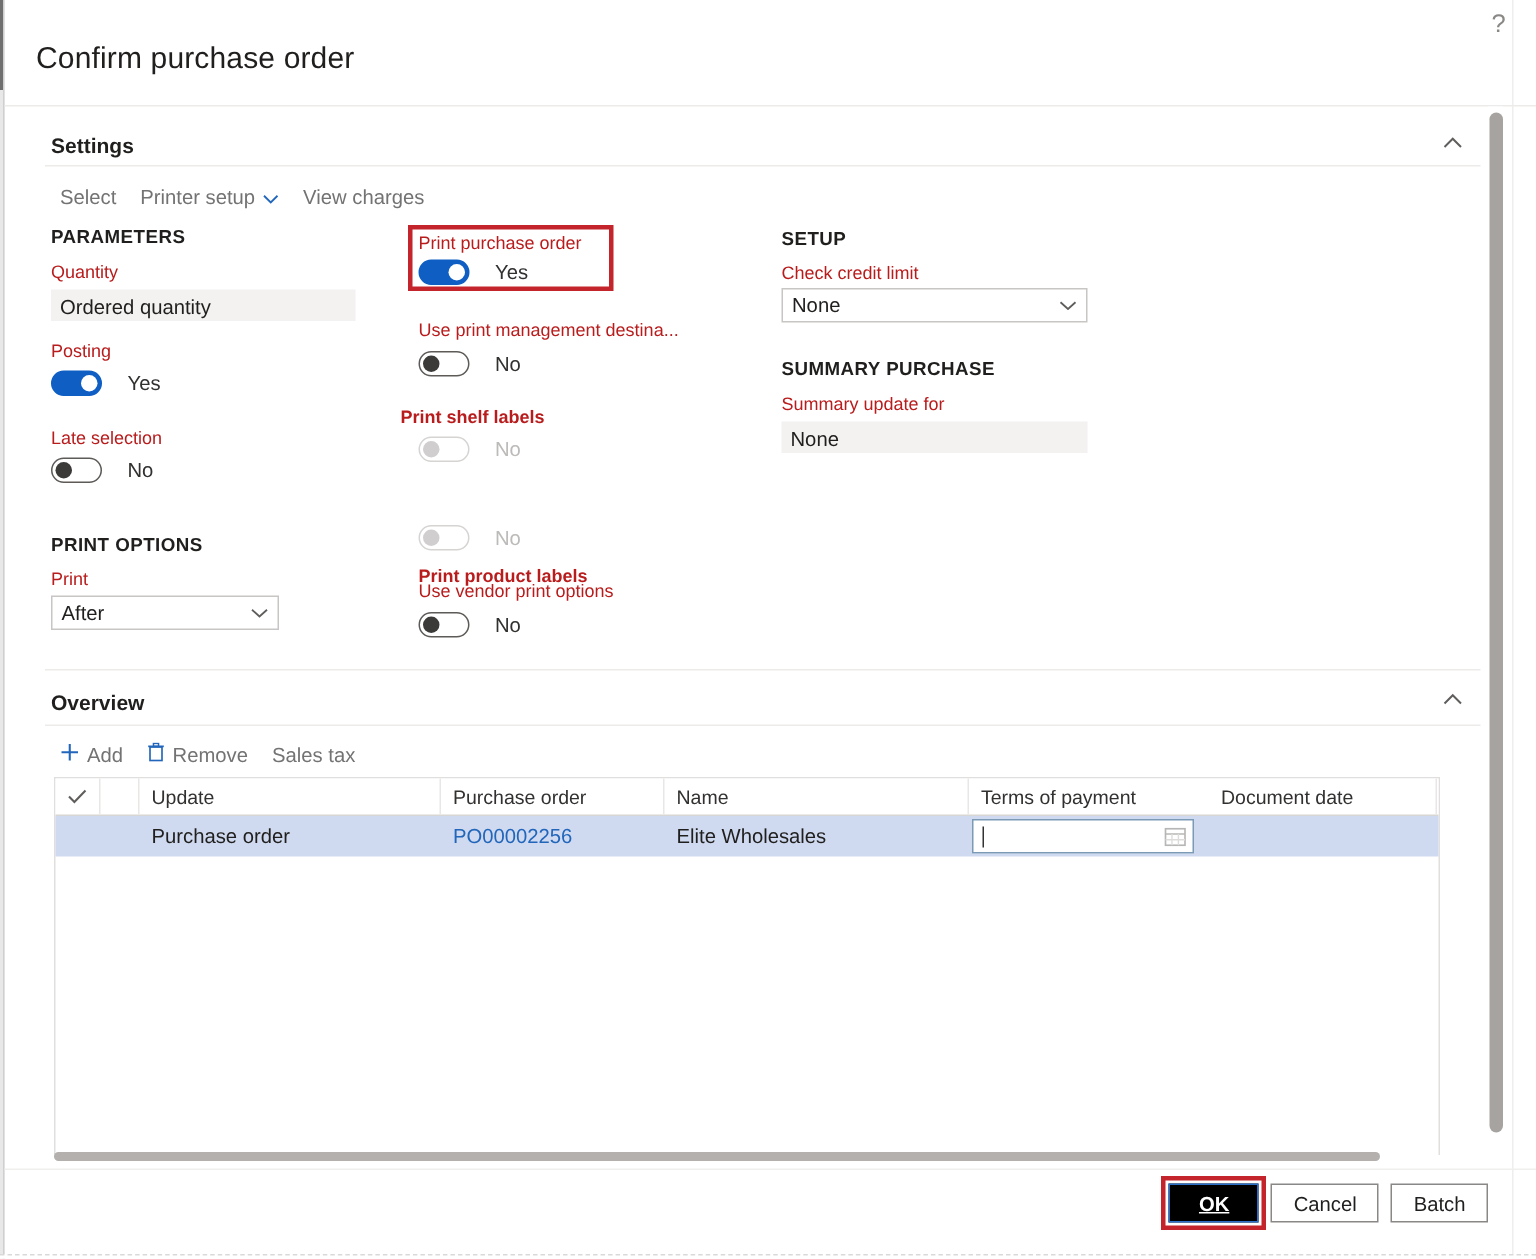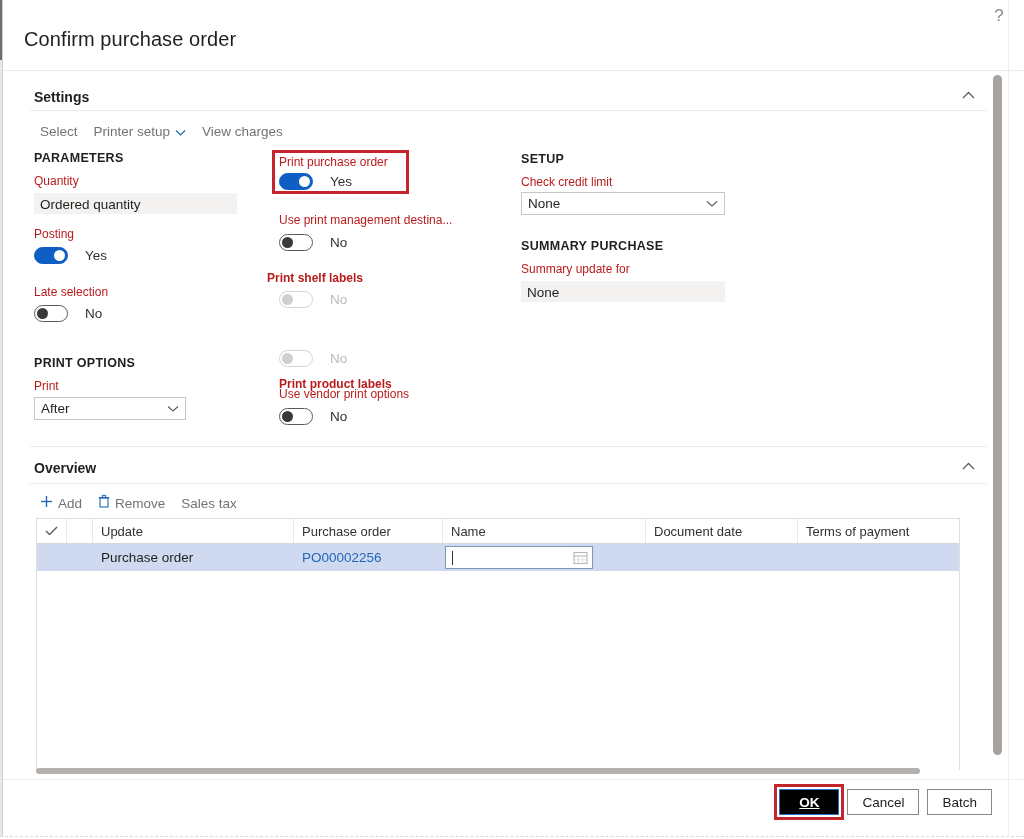--- a/index.html
+++ b/index.html
@@ -345,28 +345,29 @@
     <div class="grid-header">
       <div class="gh check" style="width:30px;">
         <svg width="13" height="10" viewBox="0 0 13 10">
             <polyline points="1,5 4.6,8.6 12,1" fill="none" stroke="#605e5c" stroke-width="1.4"></polyline>
           </svg>
       </div>
       <div class="gh" style="width:26px;"></div>
       <div class="gh" style="width:201px;">Update</div>
       <div class="gh" style="width:149px;">Purchase order</div>
       <div class="gh" style="width:203px;">Name</div>
+      <div class="gh" style="width:160px; border-right:none;">Terms of payment</div>
       <div class="gh" style="width:152px;">Document date</div>
-      <div class="gh" style="width:160px; border-right:none;">Terms of payment</div>
     </div>
     <div class="grid-row">
       <div class="gc" style="width:30px;"></div>
       <div class="gc" style="width:26px;"></div>
       <div class="gc" style="width:201px;">Purchase order</div>
       <div class="gc link" style="width:149px;">PO00002256</div>
+      <div class="gc" style="width:203px;">Elite Wholesales</div>
       <div class="gc cellinput" style="width:152px;">
         <div class="date-input">
           <span class="caret"></span>
           <span class="cal-icon">
             <svg width="15" height="15" viewBox="0 0 15 15">
               <rect x="1" y="2.5" width="13" height="11" fill="none" stroke="#605e5c" stroke-width="1.1"></rect>
               <line x1="1" y1="6" x2="14" y2="6" stroke="#605e5c" stroke-width="1.1"></line>
               <line x1="5.3" y1="6" x2="5.3" y2="13.5" stroke="#b5b3b1" stroke-width="0.9"></line>
               <line x1="9.6" y1="6" x2="9.6" y2="13.5" stroke="#b5b3b1" stroke-width="0.9"></line>
               <line x1="1" y1="9.8" x2="14" y2="9.8" stroke="#b5b3b1" stroke-width="0.9"></line>

